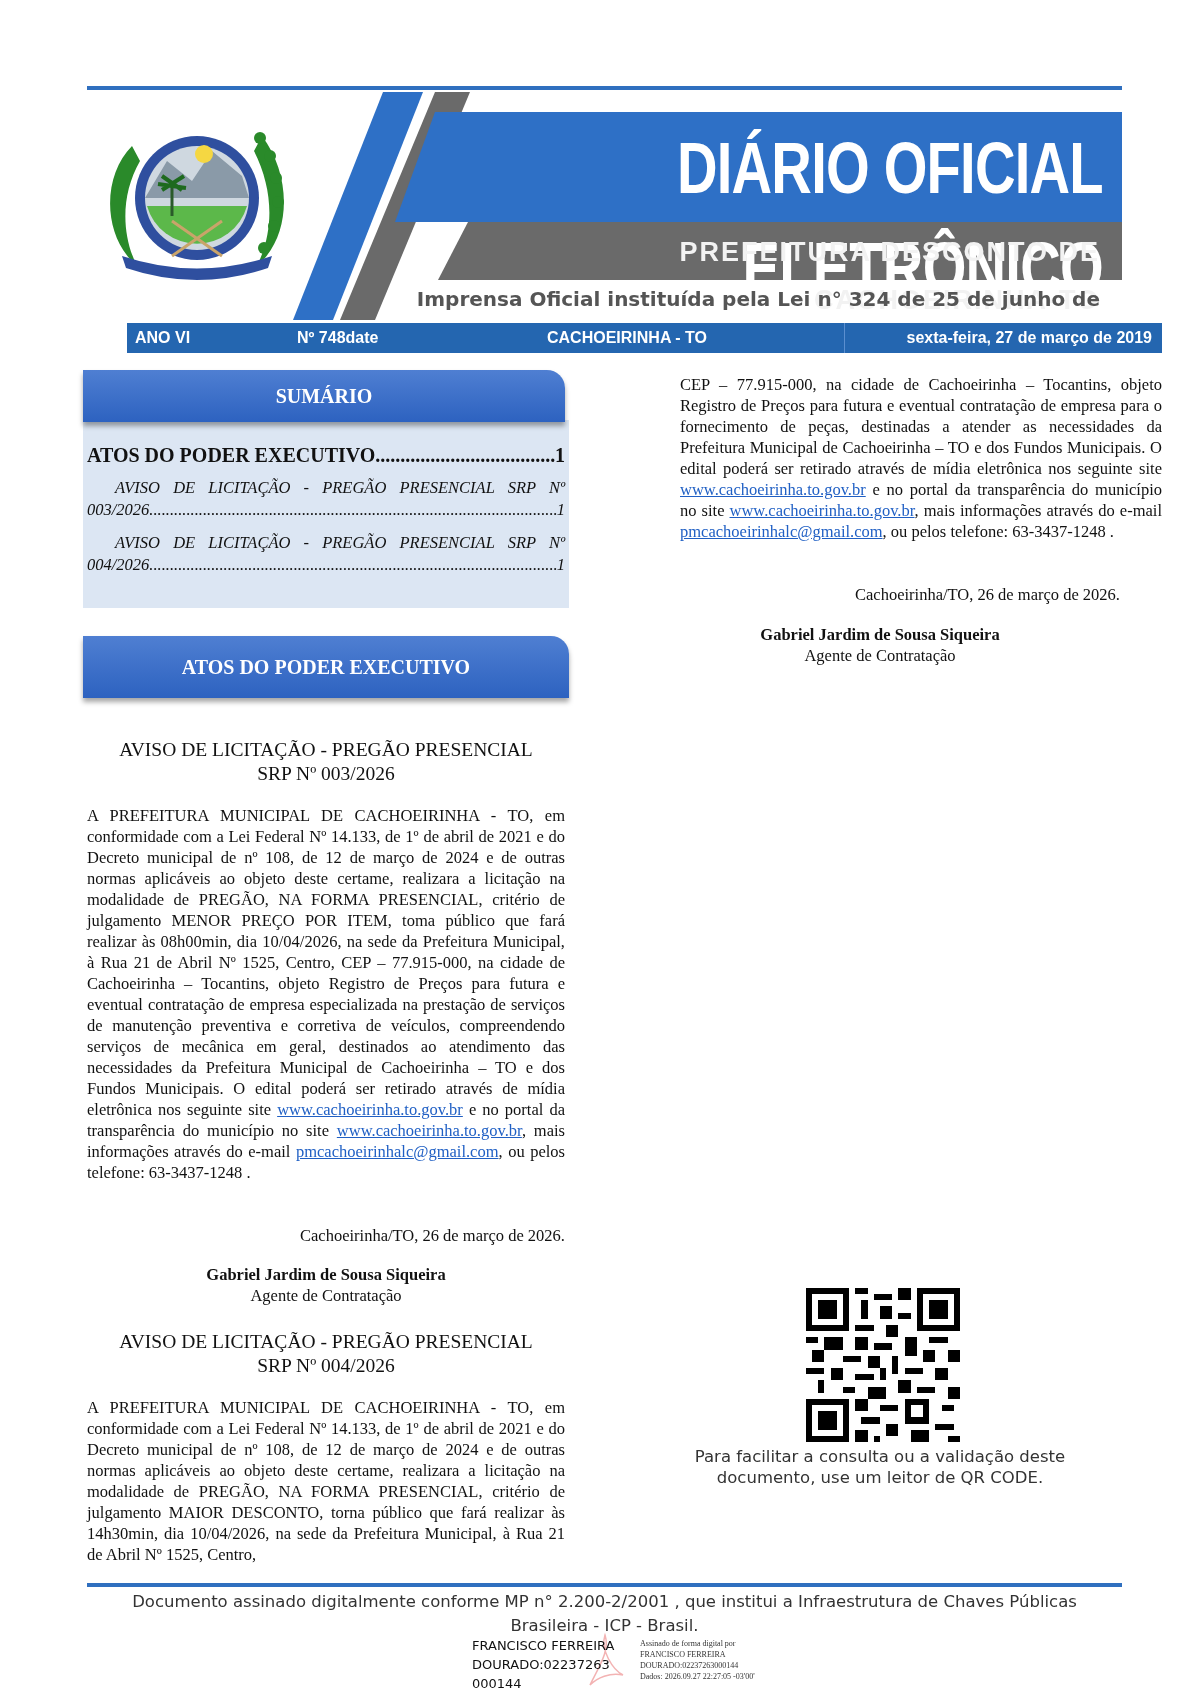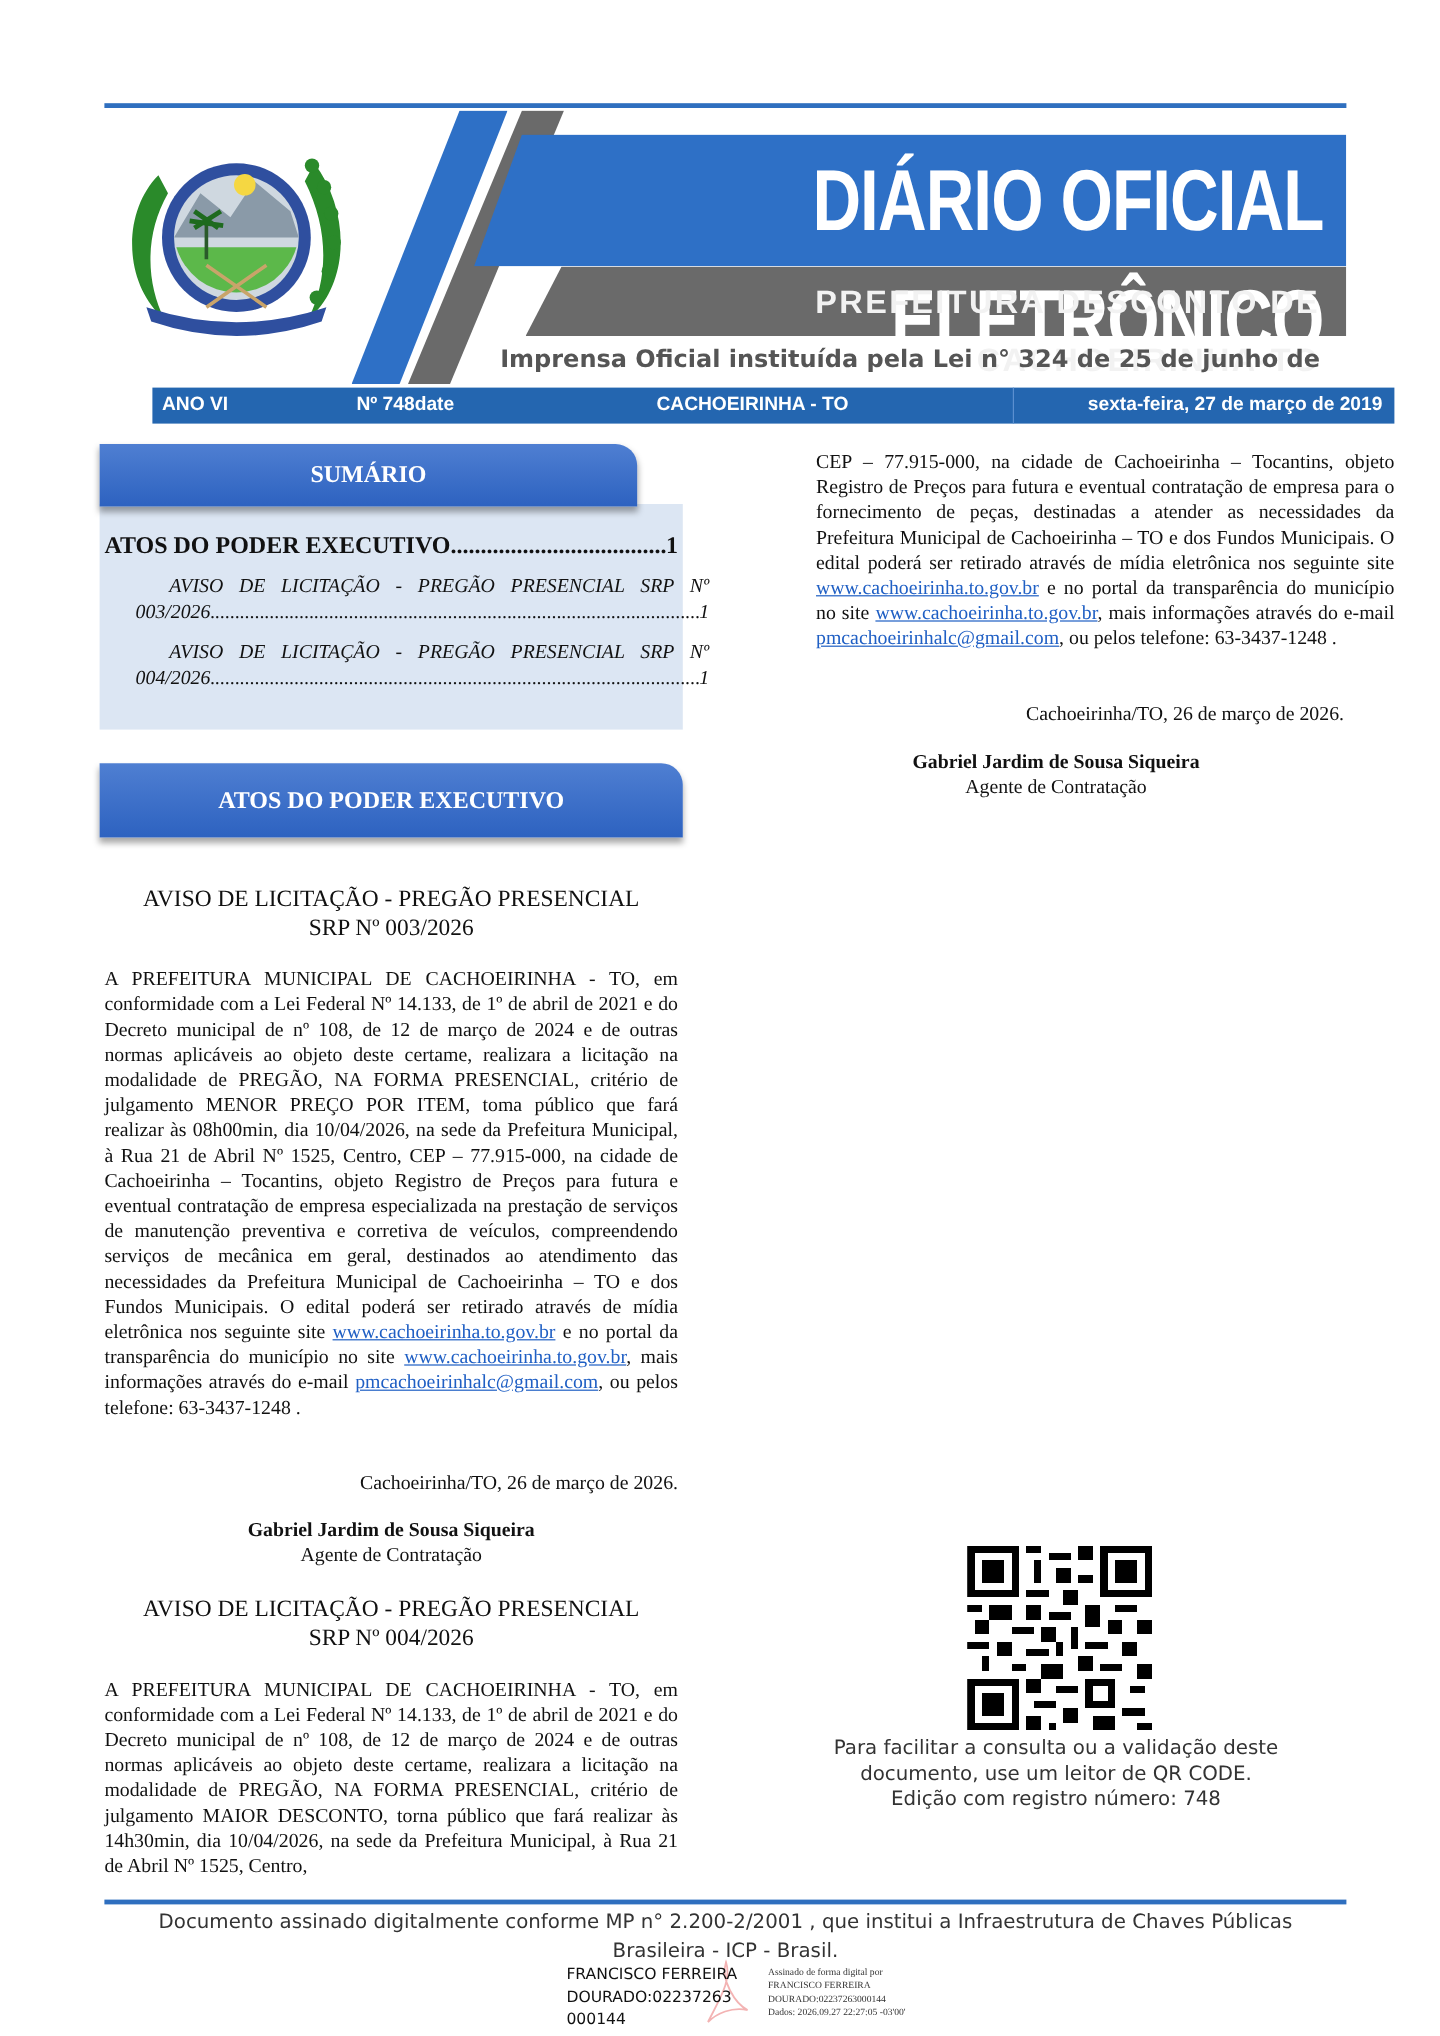--- a/index.html
+++ b/index.html
@@ -16,24 +16,24 @@
   .title-main { left:420px; top:118px; width:700px; height:100px; color:#fff; font-family:"Liberation Sans", sans-serif; font-weight:bold; font-size:72px; letter-spacing:-1px; text-align:right; line-height:100px; transform:scaleX(0.78); transform-origin:right center; padding-right:22px; box-sizing:border-box; }
   .title-sub { left:470px; top:228px; width:652px; height:48px; color:#f2f2f2; font-family:"Liberation Sans", sans-serif; font-weight:bold; font-size:27px; letter-spacing:2px; text-align:right; line-height:48px; padding-right:22px; box-sizing:border-box; }
   .title-law { left:400px; top:282px; width:722px; height:34px; color:#555; font-family:"DejaVu Sans", sans-serif; font-size:20px; text-align:right; line-height:34px; padding-right:22px; box-sizing:border-box; font-weight:bold; }
 
   .infobar { left:87px; top:323px; width:1035px; height:30px; background:#2466b0; color:#fff; font-family:"Liberation Sans", sans-serif; font-weight:bold; font-size:16px; line-height:30px;margin-left:40px; }
   .infobar span { position:absolute; top:0; }
   .infobar .divider { position:absolute; left:717px; top:0; width:1px; height:30px; background:#5b8fd0; }
 
   
   .section-head { background:linear-gradient(#4f7fd2,#2d62c0); color:#fff; font-family:"Liberation Serif", serif; font-weight:bold; font-size:20px; text-align:center; border-top-right-radius:18px; box-shadow:0 4px 5px rgba(0,0,0,0.35); }
-  .sum-head { left:83px; top:370px; width:448px; height:52px; line-height:52px; }
+  .sum-head { left:83px; top:370px; width:482px; height:52px; line-height:52px; }
   .sum-body { left:83px; top:420px; width:486px; height:188px; background:#dce6f3; }
   .toc-main { left:87px; top:444px; width:478px; font-weight:bold; font-size:20px; }
-  .toc-sub { left:87px; width:478px; font-style:italic; font-size:16.5px; line-height:22px; text-align:justify;margin-left:26px; }
+  .toc-sub { left:87px; width:478px; font-style:italic; font-size:16.5px; line-height:22px; text-align:justify; }
   .dots-line { display:flex; align-items:flex-end; }
   .dots-line .fill { flex:1; overflow:hidden; white-space:nowrap; }
 
   .atos-head { left:83px; top:636px; width:486px; height:62px; line-height:62px; }
 
   
   .art-title { font-weight:normal; font-size:19.5px; text-align:center; line-height:24px; }
   .para { font-size:16.5px; line-height:21px; text-align:justify; }
   .para b { font-weight:normal;margin-top:26px; }
   .link { color:#1f5fc4; text-decoration:underline; }
@@ -208,21 +208,20 @@
       <rect x="21" y="22" width="3" height="1"></rect>
     <rect x="8" y="23" width="2" height="2"></rect>
       <rect x="11" y="24" width="1" height="1"></rect>
       <rect x="17" y="23" width="3" height="2"></rect>
       <rect x="23" y="24" width="2" height="1"></rect>
   </g>
 </svg>
 <div class="abs qr-text">
   <div>Para facilitar a consulta ou a validação deste</div>
   <div>documento, use um leitor de QR CODE.</div>
-  <div>Edição com registro número: 748</div>
 </div>
 
 <div class="abs foot-rule"></div>
 <div class="abs foot-text">
   <div>Documento assinado digitalmente conforme MP n° 2.200-2/2001 , que institui a Infraestrutura de Chaves Públicas</div>
   <div>Brasileira - ICP - Brasil.</div>
 </div>
 <svg class="abs pdf-mark" viewBox="0 0 40 60">
   <path d="M5 55 C15 35 25 20 20 5 C15 20 28 40 38 45 C25 42 12 48 5 55 Z" fill="none" stroke="#f3b3b3" stroke-width="1.5"></path>
 </svg>

